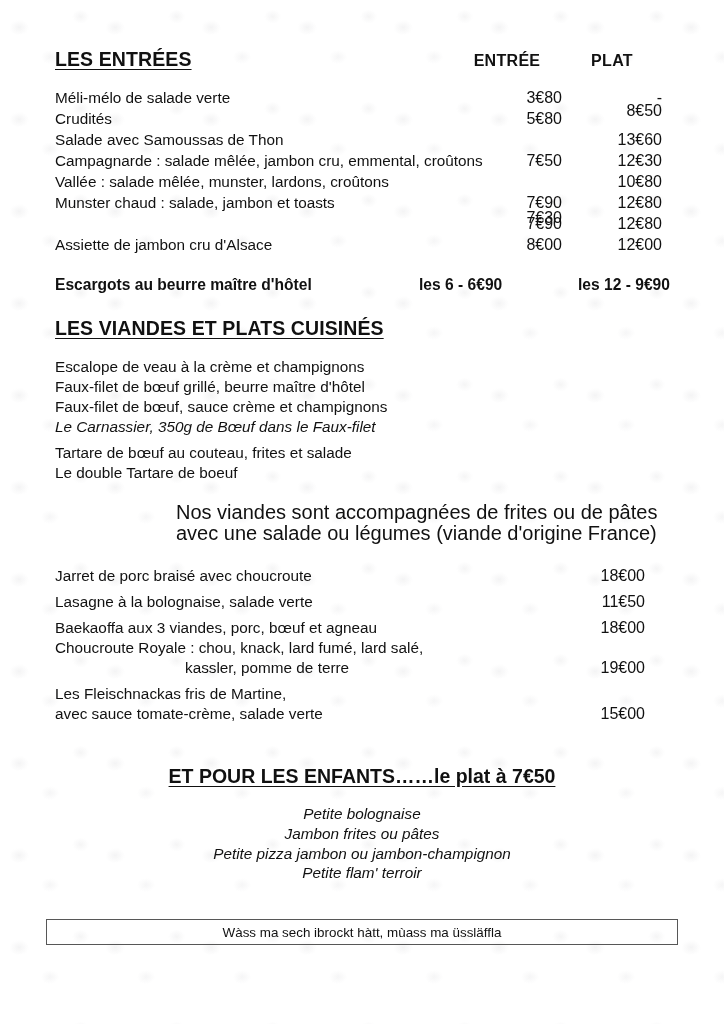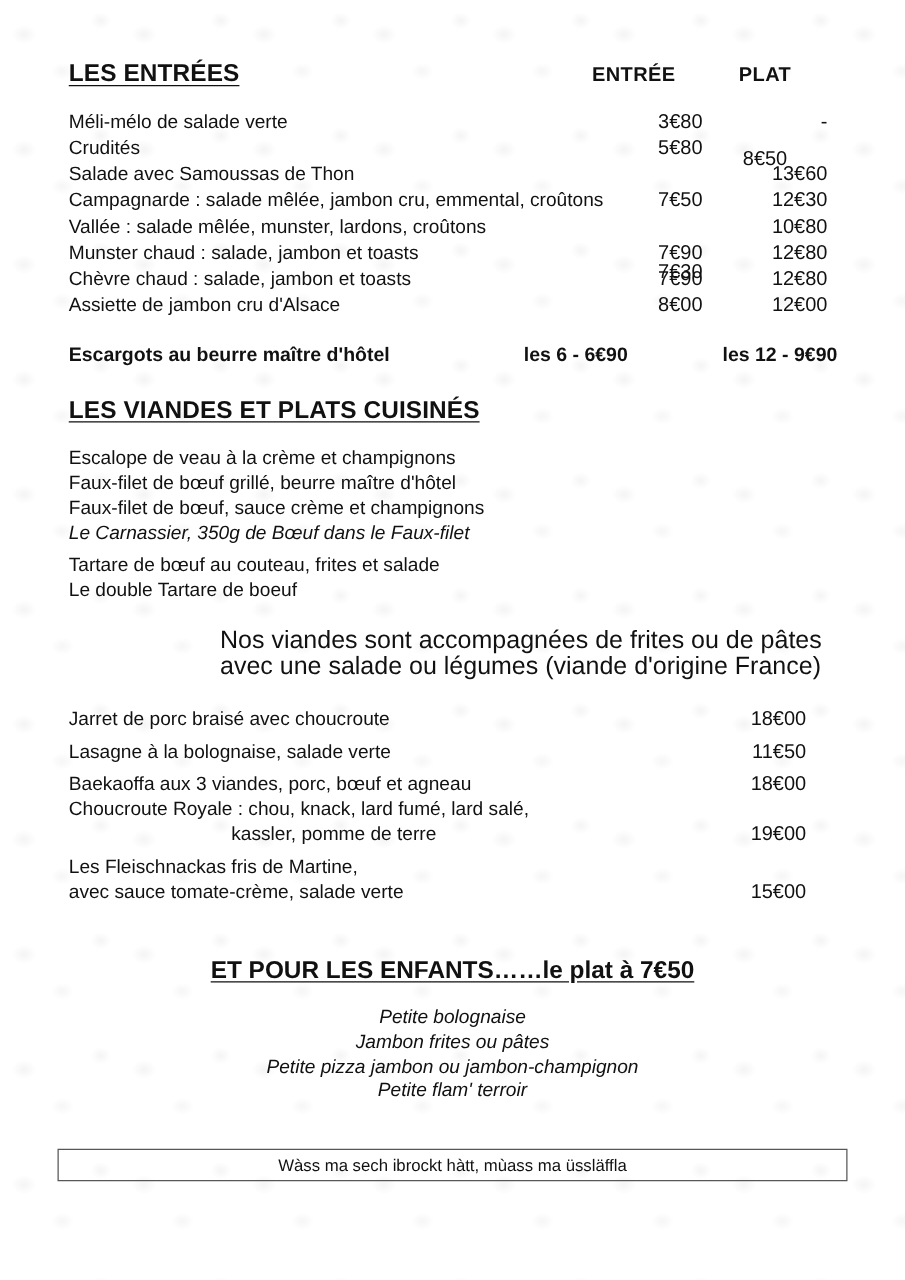--- a/index.html
+++ b/index.html
@@ -130,39 +130,38 @@
 
   <div class="abs col-head entree-price-col" style="top:52px;">ENTRÉE</div>
   <div class="abs col-head plat-price-col" style="top:52px;">PLAT</div>
 
   <div class="abs row-line entree-name" style="top:88px;">Méli-mélo de salade verte</div>
   <div class="abs price entree-price-col" style="top:88px;">3€80</div>
   <div class="abs price plat-price-col" style="top:88px;">-</div>
 
   <div class="abs row-line entree-name" style="top:109px;">Crudités</div>
   <div class="abs price entree-price-col" style="top:109px;">5€80</div>
-  <div class="abs price plat-price-col" style="top:118px;text-align:center;">8€50</div>
+  <div class="abs price plat-price-col" style="top:101px;">8€50</div>
 
   <div class="abs row-line entree-name" style="top:130px;">Salade avec Samoussas de Thon</div>
   <div class="abs price entree-price-col" style="top:130px;"></div>
   <div class="abs price plat-price-col" style="top:130px;">13€60</div>
 
   <div class="abs row-line entree-name" style="top:151px;">Campagnarde : salade mêlée, jambon cru, emmental, croûtons</div>
   <div class="abs price entree-price-col" style="top:151px;">7€50</div>
   <div class="abs price plat-price-col" style="top:151px;">12€30</div>
 
   <div class="abs row-line entree-name" style="top:172px;">Vallée : salade mêlée, munster, lardons, croûtons</div>
   <div class="abs price entree-price-col" style="top:172px;margin-top:36px;">7€30</div>
   <div class="abs price plat-price-col" style="top:172px;">10€80</div>
 
   <div class="abs row-line entree-name" style="top:193px;">Munster chaud : salade, jambon et toasts</div>
   <div class="abs price entree-price-col" style="top:193px;">7€90</div>
   <div class="abs price plat-price-col" style="top:193px;">12€80</div>
 
-  <div class="abs row-line entree-name" style="top:214px;">Chèvre chaud : salade, jambon et toasts</div>
   <div class="abs price entree-price-col" style="top:214px;">7€90</div>
   <div class="abs price plat-price-col" style="top:214px;">12€80</div>
 
   <div class="abs row-line entree-name" style="top:235px;">Assiette de jambon cru d'Alsace</div>
   <div class="abs price entree-price-col" style="top:235px;">8€00</div>
   <div class="abs price plat-price-col" style="top:235px;">12€00</div>
 
   <div class="abs bold-line" style="left:55px; top:276px;">Escargots au beurre maître d'hôtel</div>
   <div class="abs bold-line" style="left:419px; top:276px;">les 6 - 6€90</div>
   <div class="abs bold-line" style="left:578px; top:276px;">les 12 - 9€90</div>

